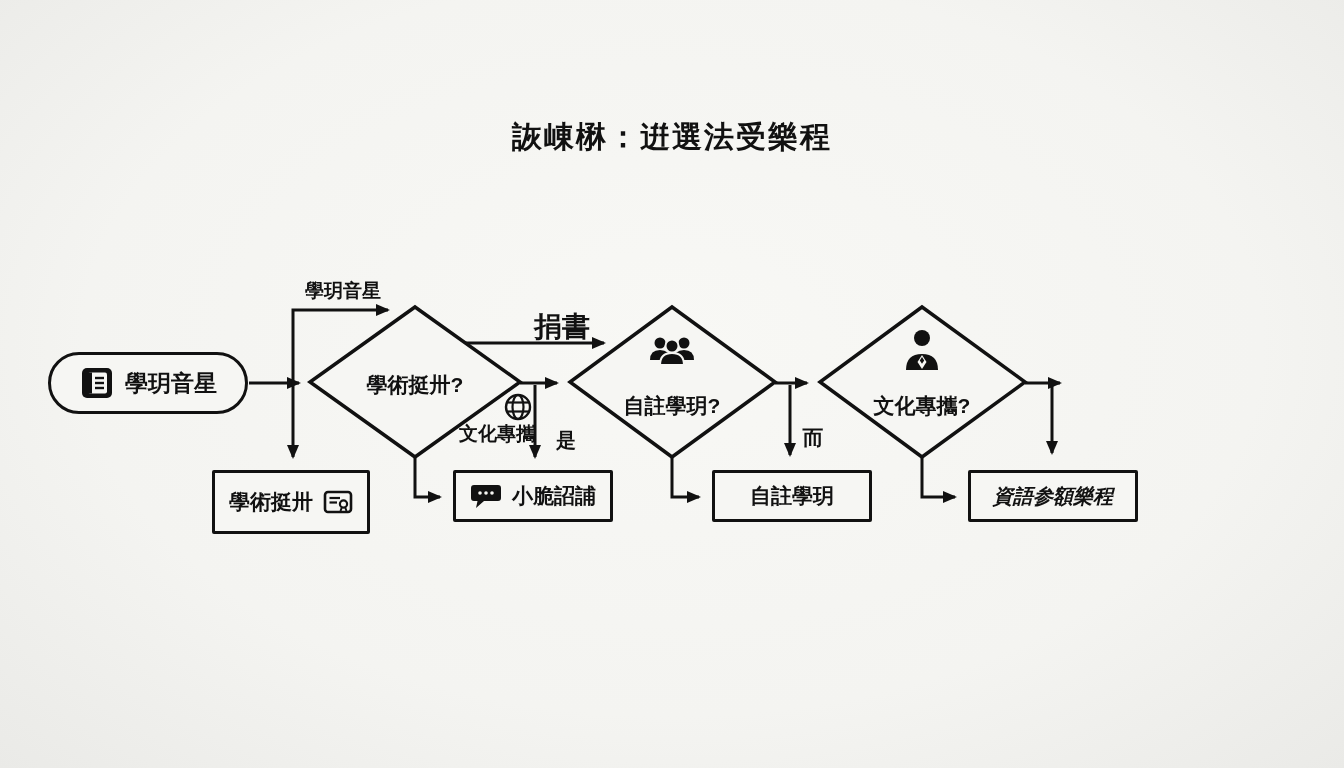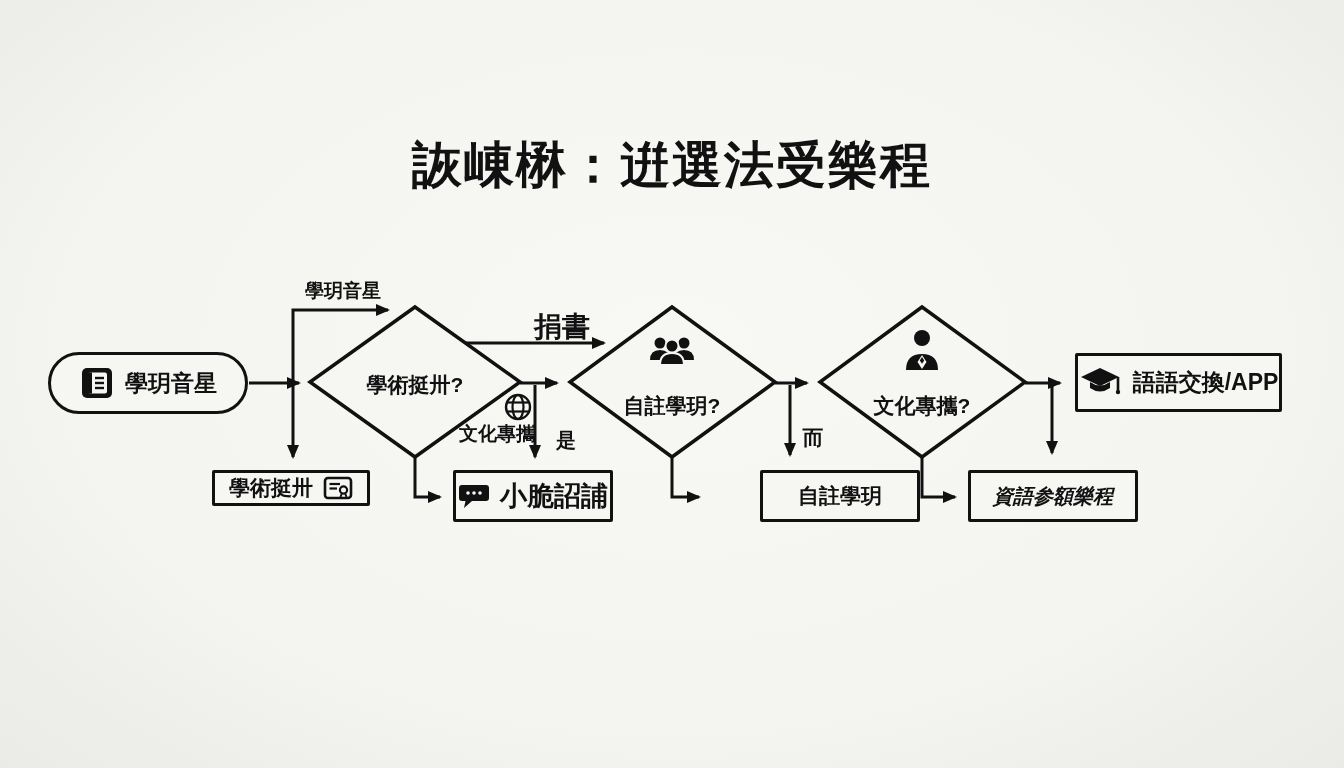--- a/index.html
+++ b/index.html
@@ -6,23 +6,23 @@
   .stage{
     position:relative;
     width:1344px;height:768px;
     background:radial-gradient(ellipse at 50% 45%, #f8f8f5 0%, #f4f4f1 62%, #eaeae7 100%);
     font-family:"Liberation Sans", sans-serif;
     color:#111;
     overflow:hidden;
   }
   .abs{position:absolute;}
   .title{
-    left:0;right:0;top:132px;
+    left:0;right:0;top:117px;
     text-align:center;
-    font-size:50px;font-weight:800;letter-spacing:2px;color:#111;
+    font-size:30px;font-weight:800;letter-spacing:2px;color:#111;
   }
   svg.layer{left:0;top:0;}
   .node{
     position:absolute;display:flex;align-items:center;justify-content:center;
     gap:10px;background:#f6f6f3;border:3.5px solid #111;box-sizing:border-box;
   }
   .pill{border-radius:34px;}
   .rect{border-radius:2px;border-width:3px;}
   .node-label{font-weight:700;white-space:nowrap;}
   .dlabel{
@@ -99,33 +99,22 @@
   <div class="dlabel icon" style="left:922px;top:350px;">
     <svg width="40" height="44" viewBox="0 0 40 44">
       <circle cx="20" cy="10" r="8" fill="#111"></circle>
       <path d="M4 42 q0 -16 16 -16 q16 0 16 16 z" fill="#111"></path>
       <path d="M20 27 l-4.5 7 l4.5 7 l4.5 -7 z" fill="#f6f6f3"></path>
       <path d="M20 29 l-2.2 3.4 l2.2 3.4 l2.2 -3.4 z" fill="#111"></path>
     </svg>
   </div>
   <div class="dlabel" style="left:922px;top:406px;font-size:21px;">文化專攜?</div>
 
-  <div class="node rect" style="left:1075px;top:353px;width:207px;height:59px;border-width:3.5px;">
-    <span class="icon">
-      <svg width="44" height="34" viewBox="0 0 44 34">
-        <polygon points="21,2 40,11 21,20 2,11" fill="#111"></polygon>
-        <path d="M11 16 v6 q10 7 20 0 v-6 q-10 7 -20 0 z" fill="#111"></path>
-        <line x1="39" y1="11" x2="39" y2="24" stroke="#111" stroke-width="2.6"></line>
-        <circle cx="39" cy="26" r="2.2" fill="#111"></circle>
-      </svg>
-    </span>
-    <span class="node-label" style="font-size:23px;">語語交換/APP</span>
-  </div>
 
-  <div class="node rect" style="left:212px;top:470px;width:158px;height:36px;">
+  <div class="node rect" style="left:212px;top:470px;width:158px;height:64px;">
     <span class="node-label" style="font-size:21px;">學術挺卅</span>
     <span class="icon">
       <svg width="30" height="26" viewBox="0 0 30 26">
         <rect x="2" y="3" width="26" height="20" rx="3" fill="none" stroke="#111" stroke-width="2.6"></rect>
         <line x1="6.5" y1="9" x2="17" y2="9" stroke="#111" stroke-width="2.2"></line>
         <line x1="6.5" y1="13.5" x2="14" y2="13.5" stroke="#111" stroke-width="2.2"></line>
         <circle cx="20.5" cy="15" r="3.6" fill="none" stroke="#111" stroke-width="2.2"></circle>
         <path d="M19 18 l-1.5 4 M22 18 l1.5 4" stroke="#111" stroke-width="2"></path>
       </svg>
     </span>
@@ -133,24 +122,24 @@
 
   <div class="node rect" style="left:453px;top:470px;width:160px;height:52px;">
     <span class="icon">
       <svg width="32" height="28" viewBox="0 0 32 28">
         <path d="M4 3 h24 a3 3 0 0 1 3 3 v10 a3 3 0 0 1 -3 3 h-14 l-8 7 l1.5 -7 h-3.5 a3 3 0 0 1 -3 -3 v-10 a3 3 0 0 1 3 -3 z" fill="#111"></path>
         <circle cx="10" cy="11" r="1.8" fill="#f6f6f3"></circle>
         <circle cx="16" cy="11" r="1.8" fill="#f6f6f3"></circle>
         <circle cx="22" cy="11" r="1.8" fill="#f6f6f3"></circle>
       </svg>
     </span>
-    <span class="node-label" style="font-size:27px;">小脆詔誧</span>
+    <span class="node-label" style="font-size:21px;">小脆詔誧</span>
   </div>
 
-  <div class="node rect" style="left:712px;top:470px;width:160px;height:52px;margin-left:48px;">
+  <div class="node rect" style="left:712px;top:470px;width:160px;height:52px;">
     <span class="node-label" style="font-size:21px;">自註學玥</span>
   </div>
 
   <div class="node rect" style="left:968px;top:470px;width:170px;height:52px;">
     <span class="node-label" style="font-size:20px;font-style:italic;">資語参額樂程</span>
   </div>
 
   <div class="elabel" style="left:343px;top:291px;font-size:19px;">學玥音星</div>
 
   <div class="elabel" style="left:562px;top:327px;font-size:28px;">捐書</div>

